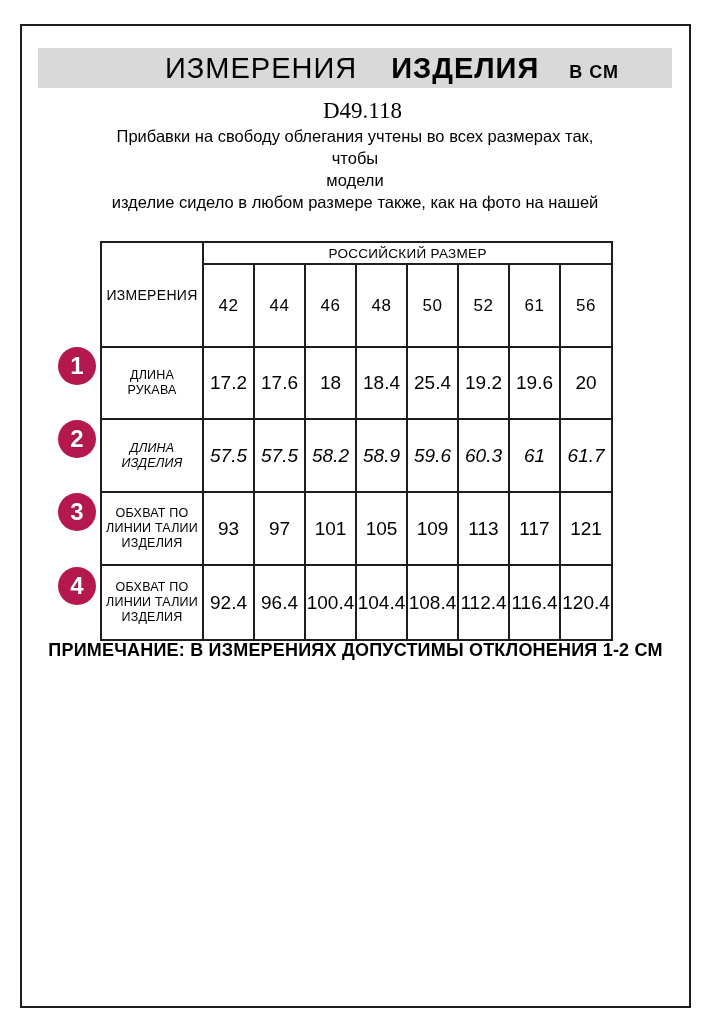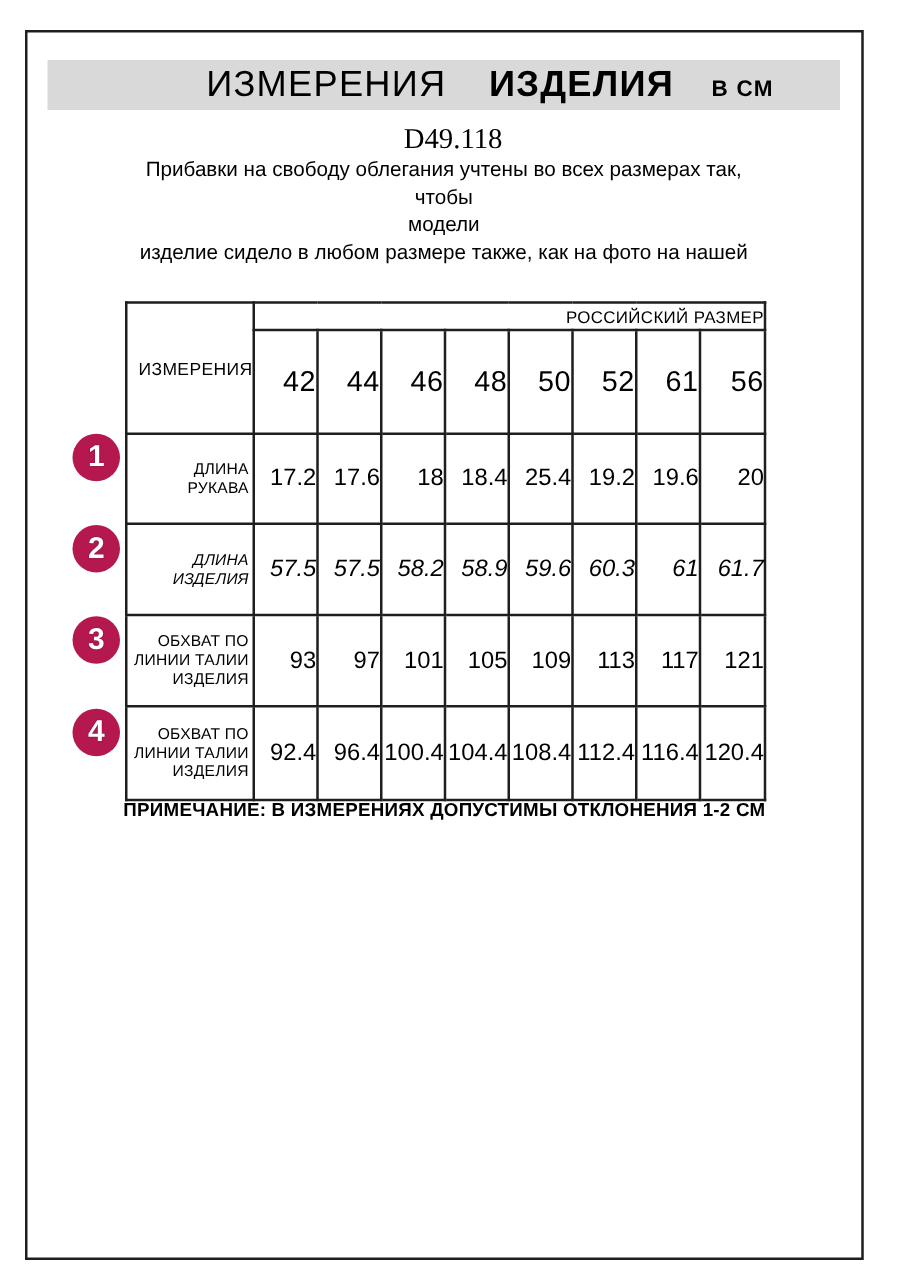--- a/index.html
+++ b/index.html
@@ -68,58 +68,58 @@
   }
   table.size-table {
     position: absolute;
     left: 100px; top: 241px;
     border-collapse: collapse;
     table-layout: fixed;
     width: 512px;
   }
   table.size-table td, table.size-table th {
     border: 2px solid #1e1e1e;
-    text-align: right;
+    text-align: center;
     vertical-align: middle;
     font-weight: normal;
   }
   .corner-cell {
     width: 102px;
     font-size: 14px;
     letter-spacing: 0.3px;
   }
   .group-header-cell {
     height: 22px;
     font-size: 13.5px;
     letter-spacing: 0.3px;
   }
   .size-cell {
     height: 83px;
-    font-size: 23px;
+    font-size: 17px;
     font-weight: bold;
     letter-spacing: 0.5px;
   }
   .label-cell {
     font-size: 12.5px;
     line-height: 15px;
     padding: 8px 3px;
     letter-spacing: 0.2px;
   }
   .value-cell { font-size: 19px; }
   tbody tr:nth-child(1) td { height: 72px; }
   tbody tr:nth-child(2) td { height: 73px; font-style: italic; }
   tbody tr:nth-child(3) td { height: 73px; }
   tbody tr:nth-child(4) td { height: 75px; }
   .note {
     position: absolute;
     left: 20px; top: 640px;
     width: 671px;
     text-align: center;
     font-weight: bold;
-    font-size: 15px;
+    font-size: 18px;
     letter-spacing: 0.2px;
   }
   .row-circle {
     position: absolute;
     left: 58px;
     width: 38px; height: 38px;
     border-radius: 50%;
     background: #b5174f;
     color: #ffffff;
     font-size: 24px;

